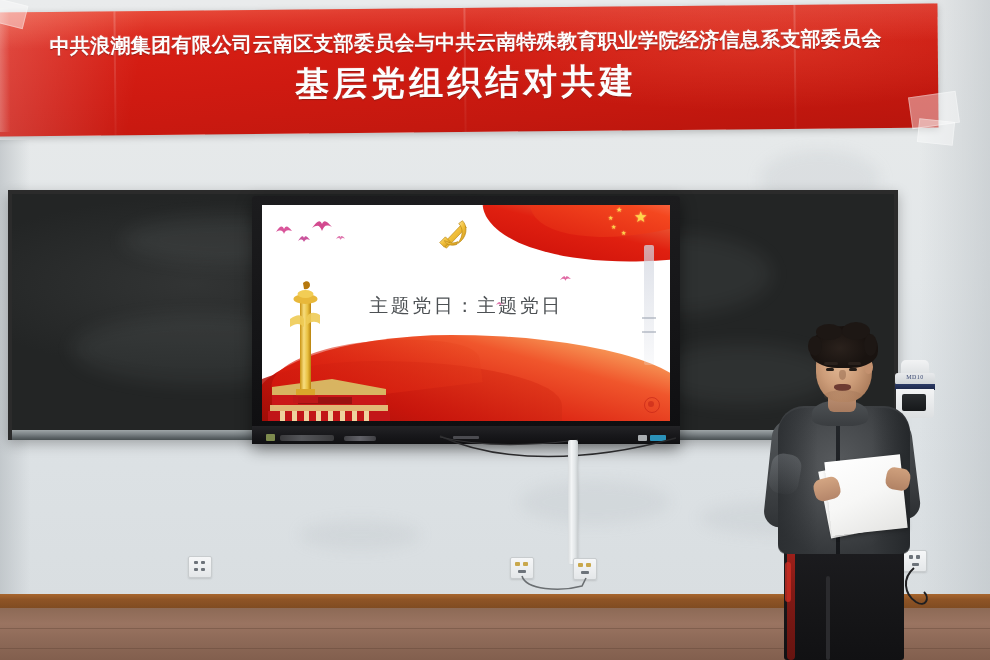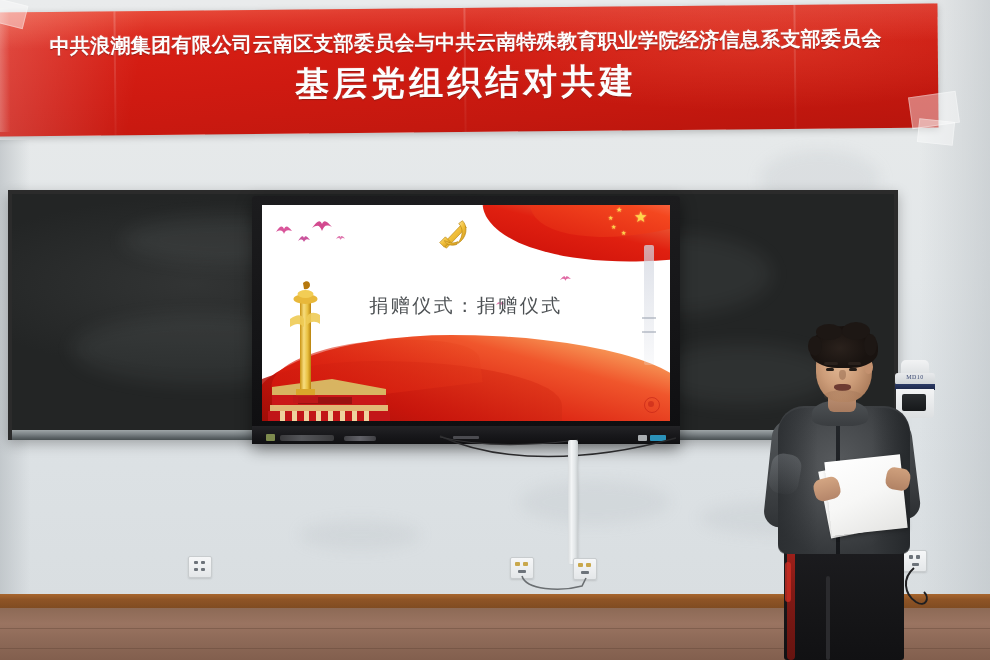--- a/index.html
+++ b/index.html
@@ -552,21 +552,21 @@
             <path d="M30 36 C24 32 18 34 17 38 L17 46 C21 42 26 42 30 45 Z" fill="#eecb55" opacity=".9"></path>
             <rect x="6" y="110" width="19" height="7" fill="#d9a62b"></rect>
             <rect x="3" y="116" width="25" height="8" fill="#c0181a" opacity=".9"></rect>
           </svg>
         </div>
 
         <div class="slide-sidebar"></div>
         <div class="slide-sidebar-tick" style="top:112px;"></div>
         <div class="slide-sidebar-tick" style="top:126px;"></div>
 
-        <div class="slide-title">捐赠仪式：捐赠仪式</div>
+        <div class="slide-title">主题党日：主题党日</div>
 
         <div class="slide-mark"></div>
       </div>
 
     </div>
     <div class="tv-chin">
       <div class="tv-ir"></div>
       <div class="tv-ctrl"></div>
       <div class="tv-ctrl2"></div>
       <div class="tv-brand"></div>

